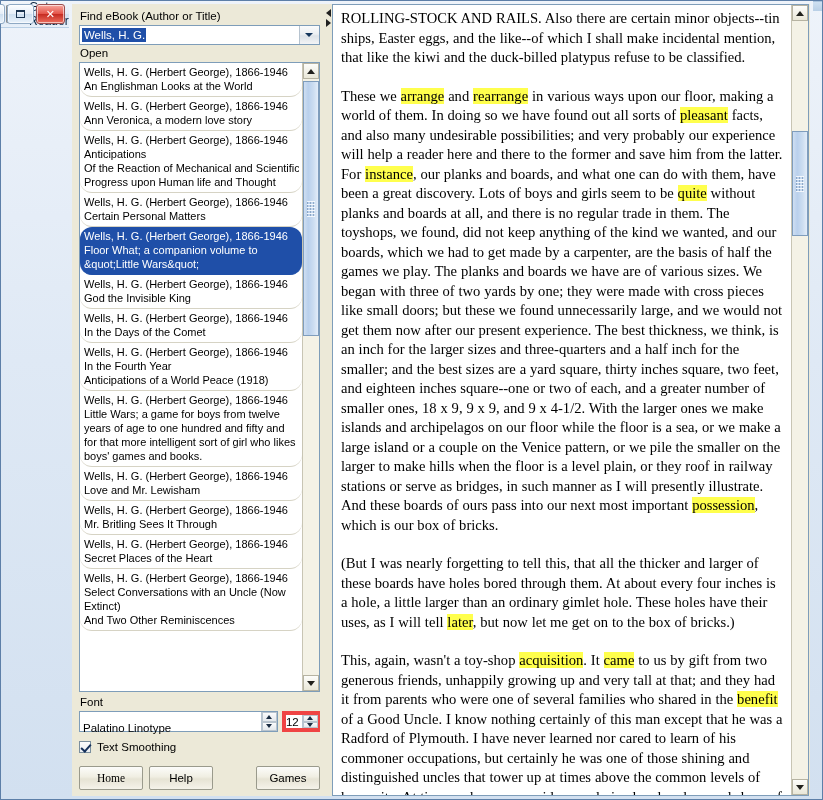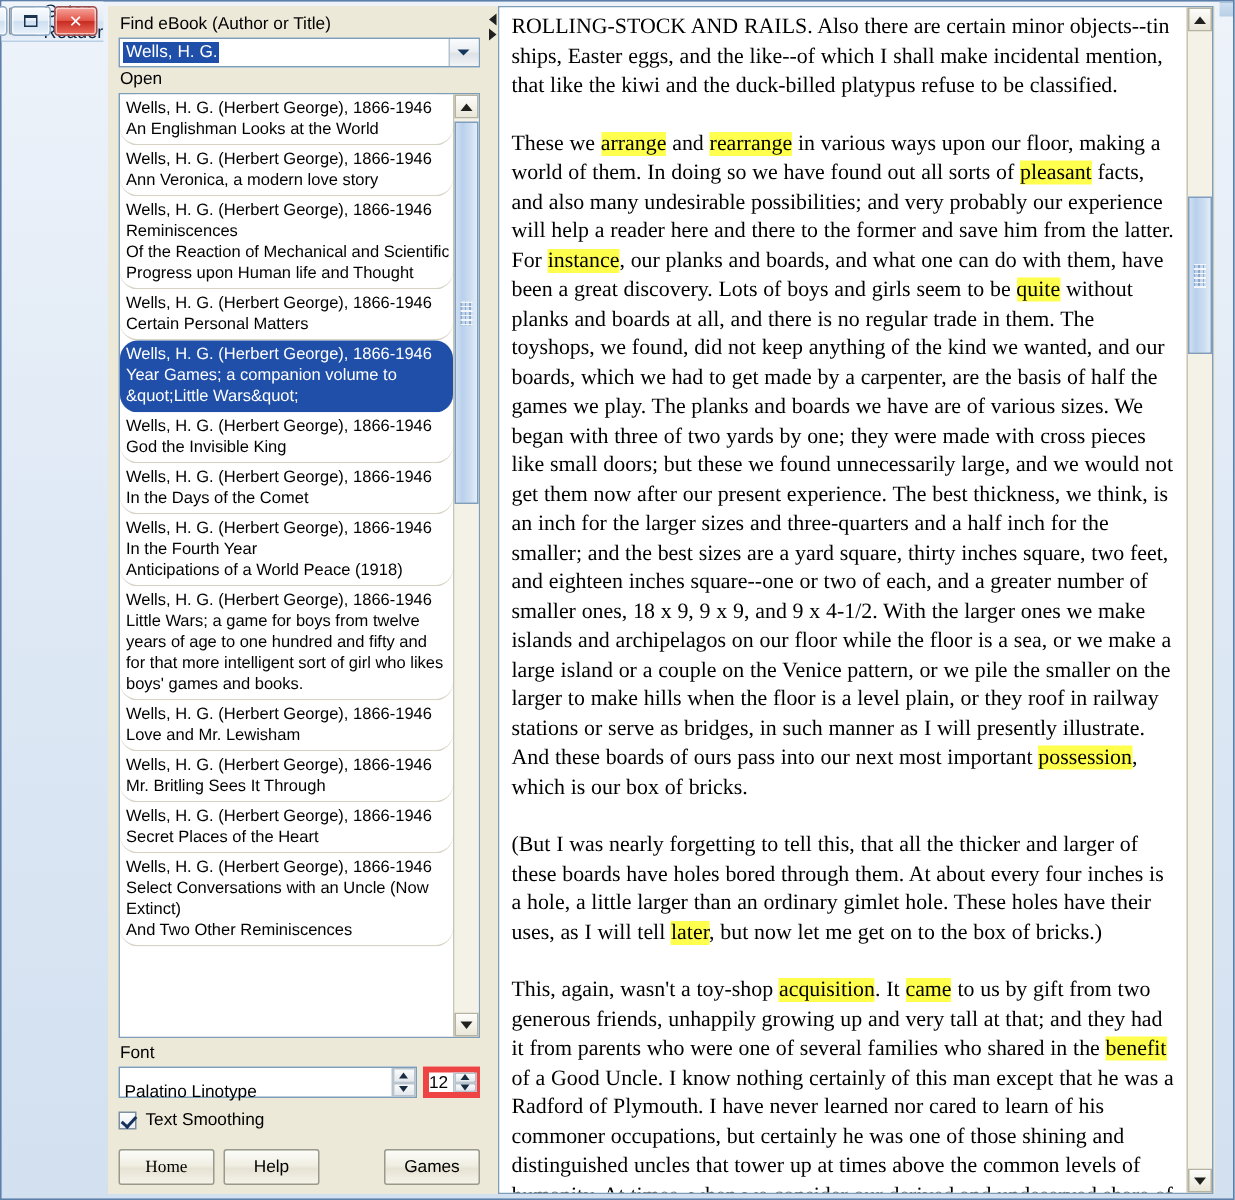--- a/index.html
+++ b/index.html
@@ -450,31 +450,31 @@
               <div class="list-item">
                 <span class="ln">Wells, H. G. (Herbert George), 1866-1946</span>
                 <span class="ln">An Englishman Looks at the World</span>
               </div>
               <div class="list-item">
                 <span class="ln">Wells, H. G. (Herbert George), 1866-1946</span>
                 <span class="ln">Ann Veronica, a modern love story</span>
               </div>
               <div class="list-item">
                 <span class="ln">Wells, H. G. (Herbert George), 1866-1946</span>
-                <span class="ln">Reminiscences</span>
+                <span class="ln">Anticipations</span>
                 <span class="ln">Of the Reaction of Mechanical and Scientific</span>
                 <span class="ln">Progress upon Human life and Thought</span>
               </div>
               <div class="list-item">
                 <span class="ln">Wells, H. G. (Herbert George), 1866-1946</span>
                 <span class="ln">Certain Personal Matters</span>
               </div>
               <div class="list-item selected">
                 <span class="ln">Wells, H. G. (Herbert George), 1866-1946</span>
-                <span class="ln">Year Games; a companion volume to</span>
+                <span class="ln">Floor What; a companion volume to</span>
                 <span class="ln">&amp;quot;Little Wars&amp;quot;</span>
               </div>
               <div class="list-item">
                 <span class="ln">Wells, H. G. (Herbert George), 1866-1946</span>
                 <span class="ln">God the Invisible King</span>
               </div>
               <div class="list-item">
                 <span class="ln">Wells, H. G. (Herbert George), 1866-1946</span>
                 <span class="ln">In the Days of the Comet</span>
               </div>

